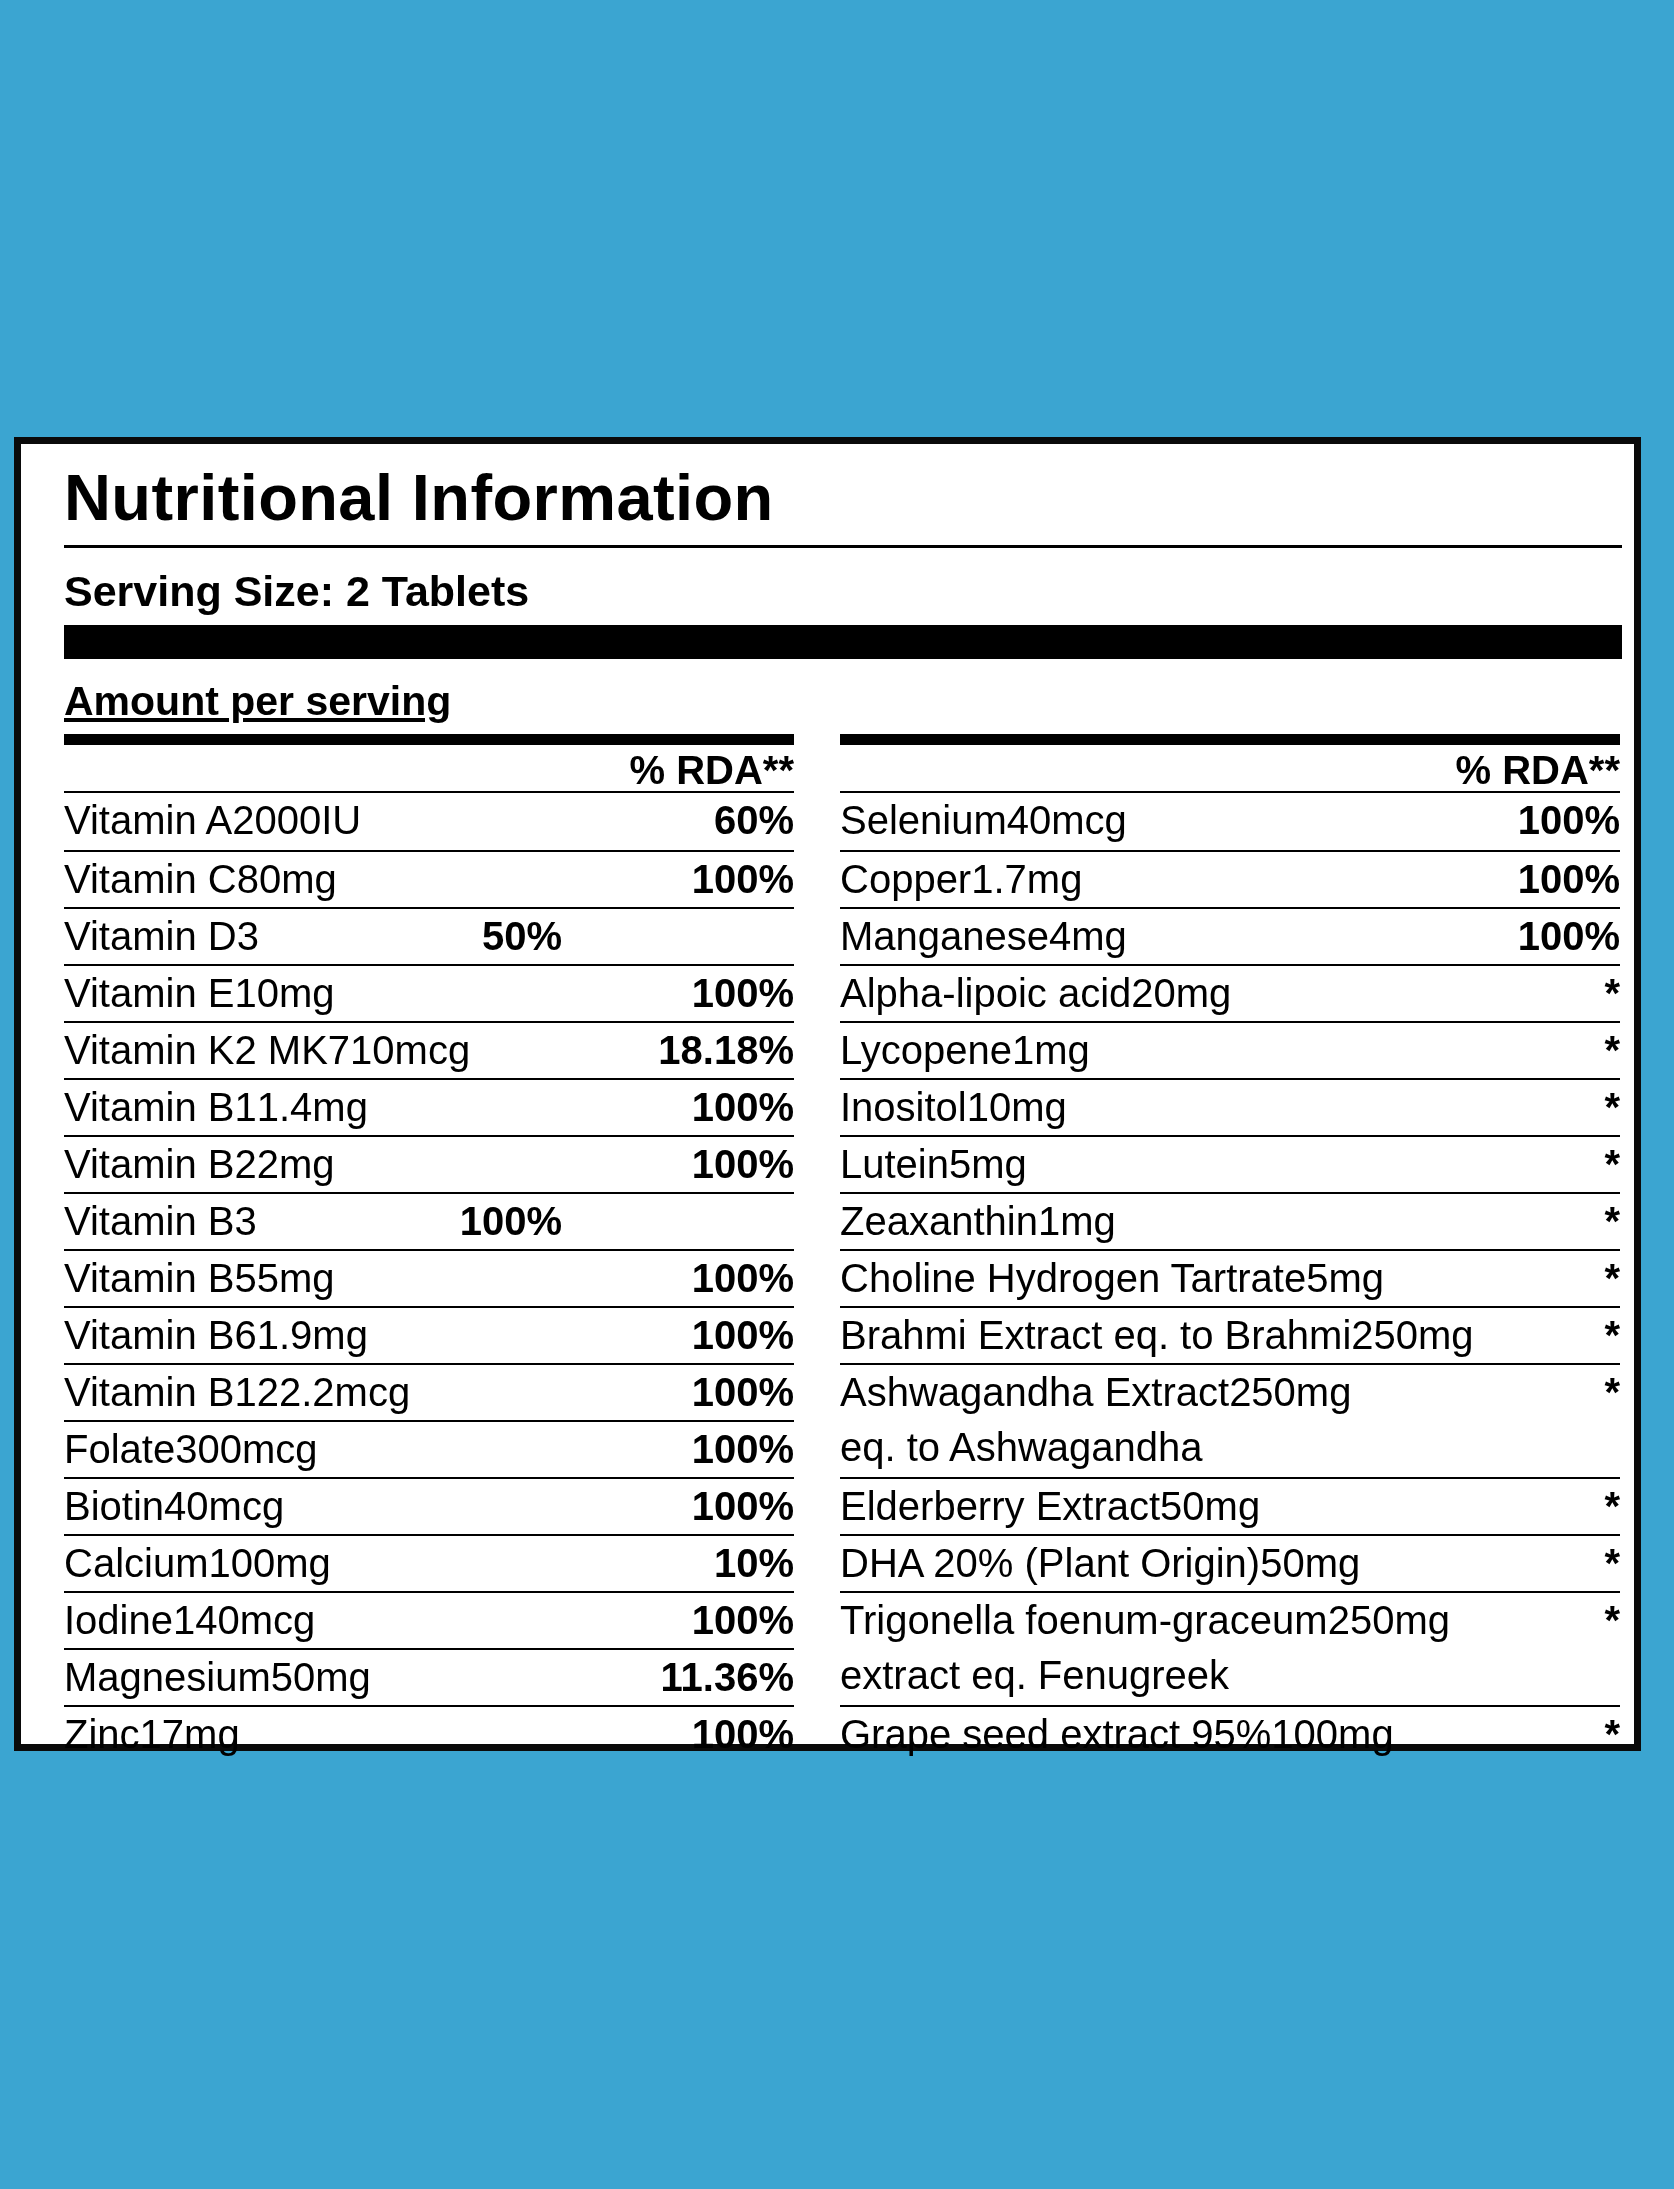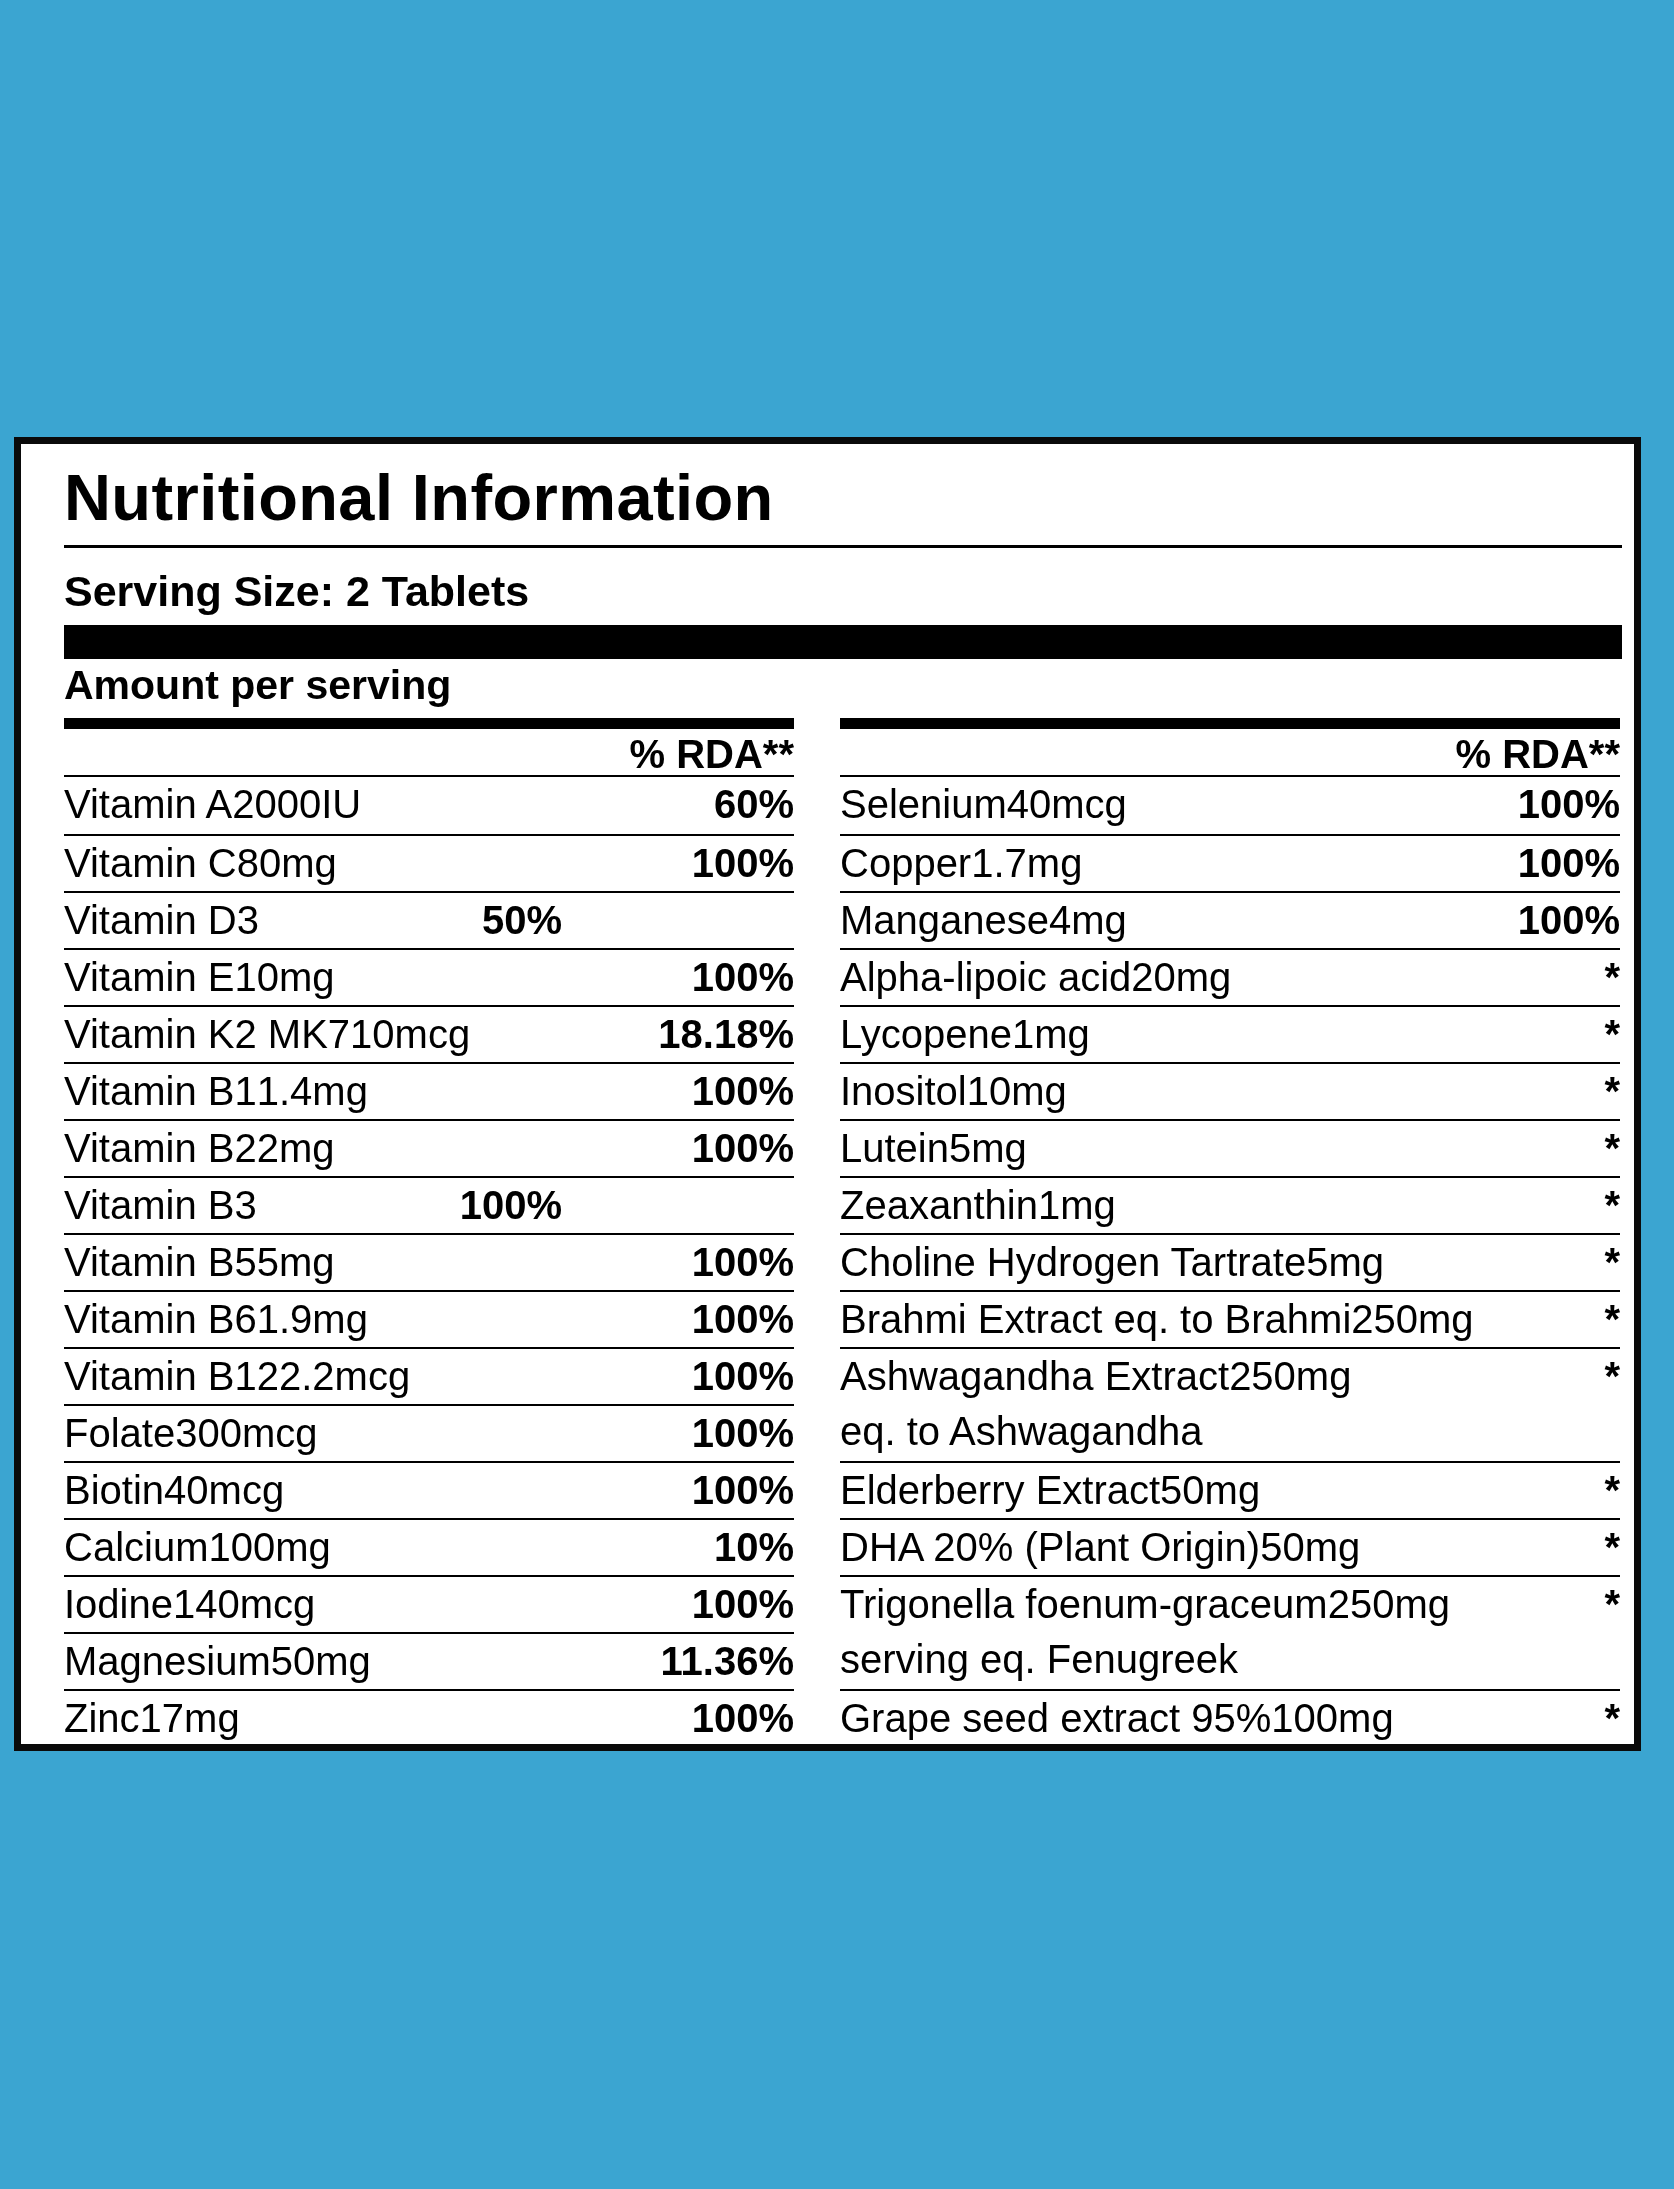--- a/index.html
+++ b/index.html
@@ -47,25 +47,26 @@
     font-weight:bold;
     line-height:50px;
     white-space:nowrap;
   }
   .thick-bar{
     margin-top:8.6px;
     height:34px;
     background:var(--ink);
   }
   .amount-heading{
-    margin-top:2px;
+    margin-top:18px;
     font-size:41px;
     font-weight:bold;
     line-height:48px;
     white-space:nowrap;
+    text-decoration:underline;
   }
   .tables{
     margin-top:8.6px;
     display:flex;
     gap:46px;
     align-items:flex-start;
   }
   .table{font-size:40px;}
   .table.left{width:730px;--pctw:232px;}
   .table.right{width:780px;--pctw:146px;}
@@ -267,21 +268,21 @@
               <span class="amt">50mg</span>
               <span class="pct">*</span>
             </div>
             <div class="row">
               <span class="nm">DHA 20% (Plant Origin)</span>
               <span class="amt">50mg</span>
               <span class="pct">*</span>
             </div>
             <div class="row tall">
               <span class="nm">Trigonella foenum-graceum
-serving eq. Fenugreek</span>
+extract eq. Fenugreek</span>
               <span class="amt">250mg</span>
               <span class="pct">*</span>
             </div>
             <div class="row">
               <span class="nm">Grape seed extract 95%</span>
               <span class="amt">100mg</span>
               <span class="pct">*</span>
             </div>
           </div>
       </div>

